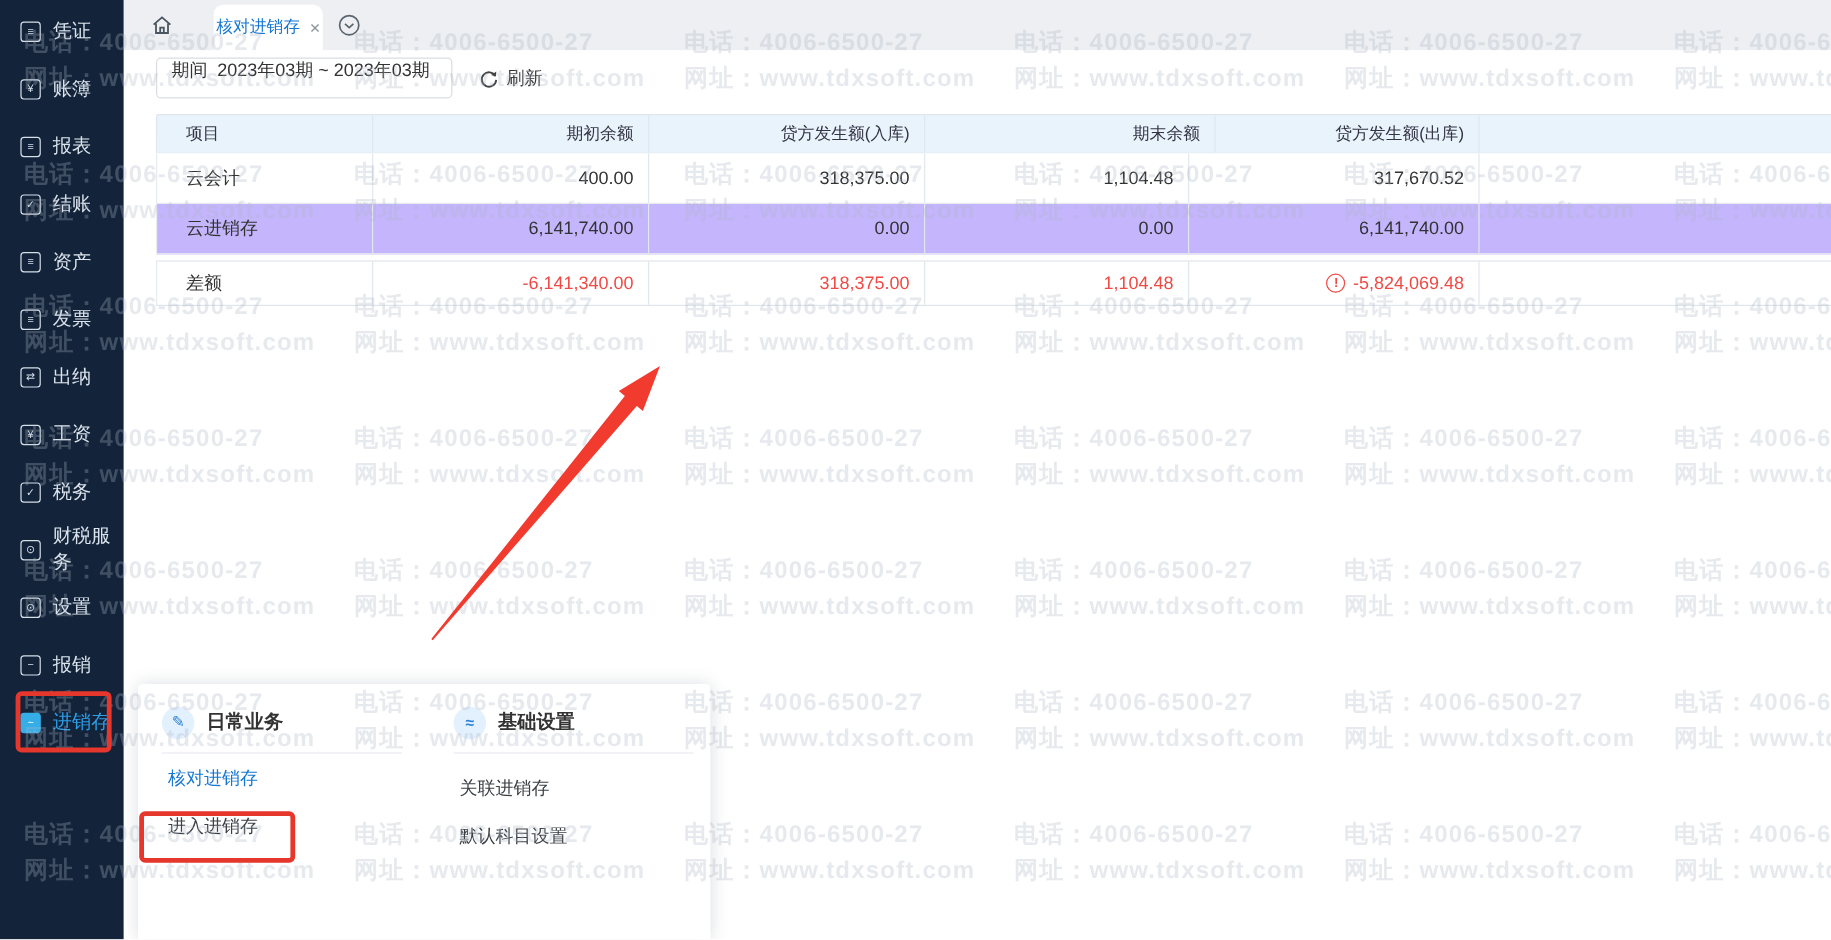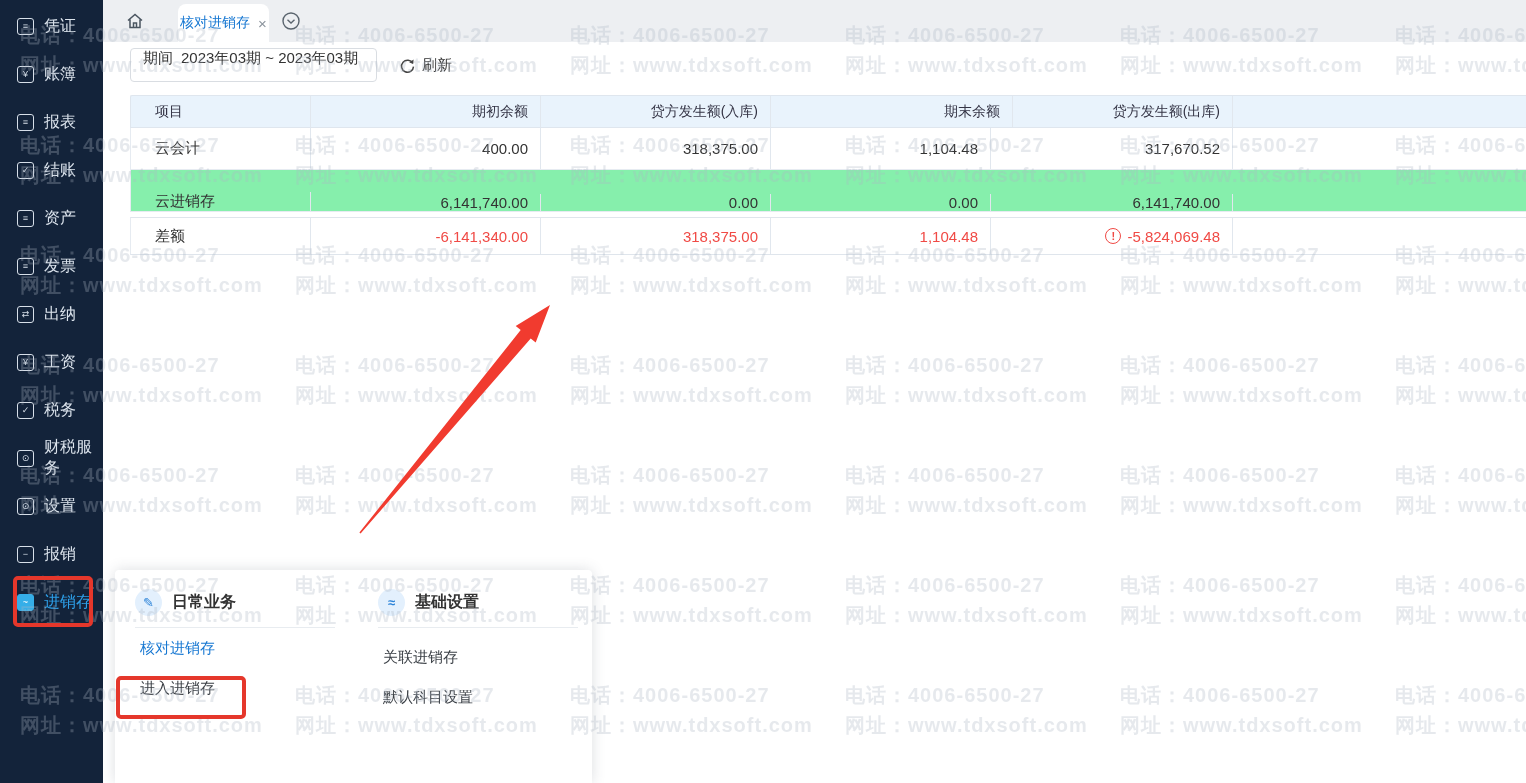--- a/index.html
+++ b/index.html
@@ -33,21 +33,21 @@
   .tablewrap { position:absolute; left:27px; top:95px; right:0; }
   .trow { display:flex; align-items:stretch; }
   .tcell { flex:0 0 auto; display:flex; align-items:center; font-size:15px; color:#333;
     border-right:1px solid #e1e7ee; padding:0 12px; }
   .tcell.num { justify-content:flex-end; }
   .tcell.c0 { width:180px;padding-left:24px; } .tcell.c1 { width:230px; } .tcell.c2 { width:230px; }
   .tcell.c3 { width:220px; } .tcell.c4 { width:242px; } .tcell.c5 { flex:1 1 auto; border-right:none; }
   .thead { height:33px; background:#e9f3fc; border:1px solid #dfe6ee; border-right:none; border-radius:2px 0 0 0; }
   .thead .tcell { font-size:14px; color:#334; }
   .tbody .trow { height:42px; border-left:1px solid #e6ebf1; border-bottom:1px solid #e6ebf1; background:#fff; }
-  .tbody .trow.alt { background:#86efac;align-items:flex-end; }
+  .tbody .trow.alt { background:#c4b5fd; }
   .tsummary { margin-top:5px; height:38px; border-top:1px solid #dfe5ec; border-bottom:1px solid #dfe5ec; border-left:1px solid #e6ebf1; background:#fff; }
   .tsummary .tcell { font-size:15px; }
   .red { color:#f04a45; }
   .warn-circle { display:inline-flex; width:16px; height:16px; border:1.4px solid #f04a45; border-radius:50%;
     color:#f04a45; font-size:11px; align-items:center; justify-content:center; margin-right:6px; font-weight:bold; }
 
   
   .popup { position:absolute; left:115px; top:570px; width:477px; height:213px; background:#fff; z-index:40;
     box-shadow:0 0 14px rgba(60,70,90,0.18); border-radius:4px 4px 0 0; }
   .pop-col { position:absolute; top:0; width:215px; }

